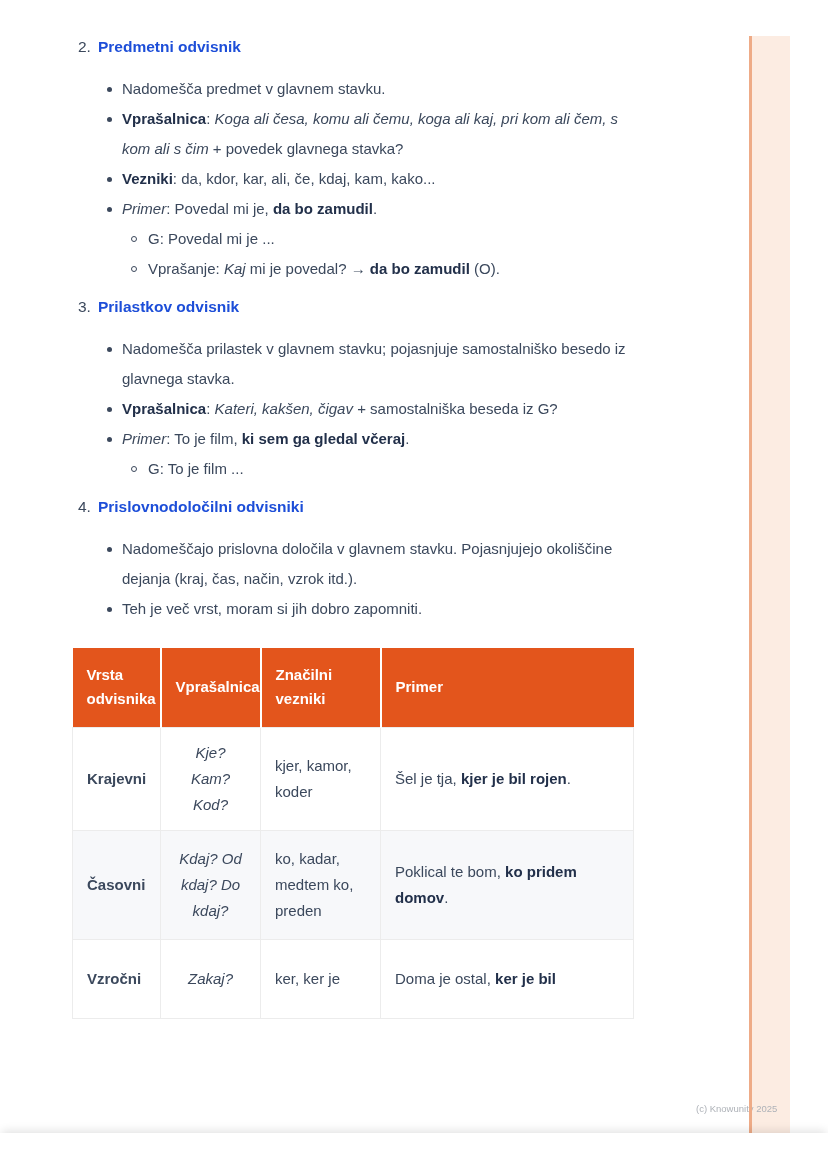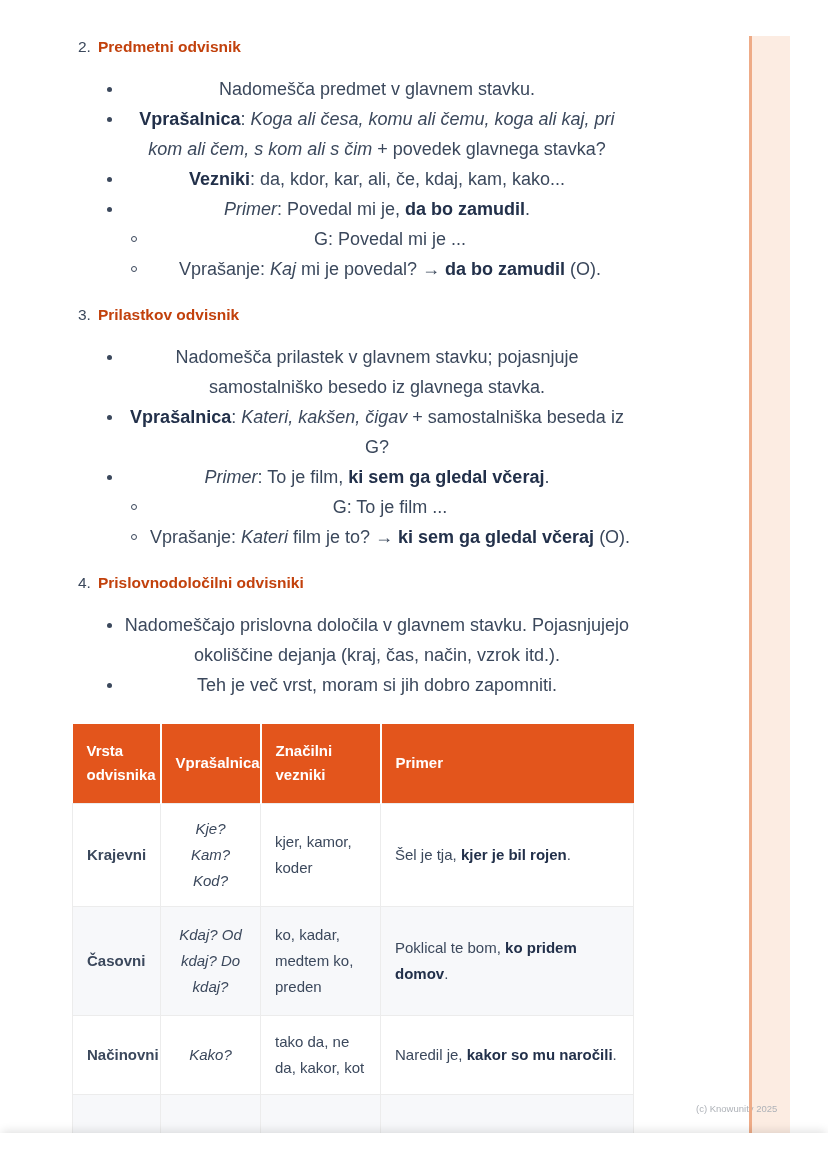--- a/index.html
+++ b/index.html
@@ -6,26 +6,26 @@
   .page{
     position:relative;
     width:828px;height:1171px;
     background:#ffffff;
     overflow:hidden;
     font-family:"Liberation Sans","DejaVu Sans",sans-serif;
     color:#3b485c;
   }
   .content{position:absolute;top:36px;left:72px;width:561px;}
   
-  .sec-head{margin-top:20px;font-size:15.5px;line-height:22px;padding-left:6px;color:#3b485c;}
+  .sec-head{margin-top:12px;font-size:15.5px;line-height:22px;padding-left:6px;color:#3b485c;}
   .sec:first-child .sec-head{margin-top:0;}
   .sec-num{margin-right:7px;}
-  .sec-title{font-weight:700;color:#c2410c;}
+  .sec-title{font-weight:700;color:#1d4ed8;}
   ul.bullets{list-style:none;margin:16px 0 0 0;padding:0;width:560px;}
-  ul.bullets li{position:relative;font-size:18px;line-height:30px;text-align:center;}
+  ul.bullets li{position:relative;font-size:15px;line-height:30px;}
   li.lvl1{padding-left:50px;}
   li.lvl1::before{content:"";position:absolute;left:35px;top:13px;width:5px;height:5px;border-radius:50%;background:#3b485c;}
   li.lvl2{padding-left:76px;}
   li.lvl2::before{content:"";position:absolute;left:59px;top:12px;width:4px;height:4px;border-radius:50%;border:1.5px solid #3b485c;background:transparent;}
   .b{font-weight:700;color:#22304a;}
   .i{font-style:italic;}
   
   .table-wrap{margin-top:24px;width:561px;}
   table.odv{border-collapse:collapse;table-layout:fixed;width:561px;font-size:15px;}
   table.odv col.c1{width:88px;} table.odv col.c2{width:100px;}
@@ -71,21 +71,20 @@
             <li class="lvl2"><span>Vprašanje: </span><span class="i">Kaj</span><span> mi je povedal? → </span><span class="b">da bo zamudil</span><span> (O).</span></li>
           </ul>
         </section>
         <section class="sec">
           <div class="sec-head"><span class="sec-num">3.</span><span class="sec-title">Prilastkov odvisnik</span></div>
           <ul class="bullets">
             <li class="lvl1"><span>Nadomešča prilastek v glavnem stavku; pojasnjuje samostalniško besedo iz glavnega stavka.</span></li>
             <li class="lvl1"><span class="b">Vprašalnica</span><span>: </span><span class="i">Kateri, kakšen, čigav</span><span> + samostalniška beseda iz G?</span></li>
             <li class="lvl1"><span class="i">Primer</span><span>: To je film, </span><span class="b">ki sem ga gledal včeraj</span><span>.</span></li>
             <li class="lvl2"><span>G: To je film ...</span></li>
-            <li class="lvl2"><span>Vprašanje: </span><span class="i">Kateri</span><span> film je to? → </span><span class="b">ki sem ga gledal včeraj</span><span> (O).</span></li>
           </ul>
         </section>
         <section class="sec">
           <div class="sec-head"><span class="sec-num">4.</span><span class="sec-title">Prislovnodoločilni odvisniki</span></div>
           <ul class="bullets">
             <li class="lvl1"><span>Nadomeščajo prislovna določila v glavnem stavku. Pojasnjujejo okoliščine dejanja (kraj, čas, način, vzrok itd.).</span></li>
             <li class="lvl1"><span>Teh je več vrst, moram si jih dobro zapomniti.</span></li>
           </ul>
         </section>
       </div>
@@ -112,26 +111,20 @@
               <td class="c-conj">kjer, kamor, koder</td>
               <td class="c-ex"><span>Šel je tja, </span><span class="b">kjer je bil rojen</span><span>.</span></td>
             </tr>
             <tr>
               <td class="c-type">Časovni</td>
               <td class="c-q">Kdaj? Od kdaj? Do kdaj?</td>
               <td class="c-conj">ko, kadar, medtem ko, preden</td>
               <td class="c-ex"><span>Poklical te bom, </span><span class="b">ko pridem domov</span><span>.</span></td>
             </tr>
             <tr>
-              <td class="c-type">Načinovni</td>
-              <td class="c-q">Kako?</td>
-              <td class="c-conj">tako da, ne da, kakor, kot</td>
-              <td class="c-ex"><span>Naredil je, </span><span class="b">kakor so mu naročili</span><span>.</span></td>
-            </tr>
-            <tr>
               <td class="c-type">Vzročni</td>
               <td class="c-q">Zakaj?</td>
               <td class="c-conj">ker, ker je</td>
               <td class="c-ex"><span>Doma je ostal, </span><span class="b">ker je bil</span></td>
             </tr>
           </tbody>
       </table>
     </div>
   </div>
   <div class="stripe-fill"></div>

